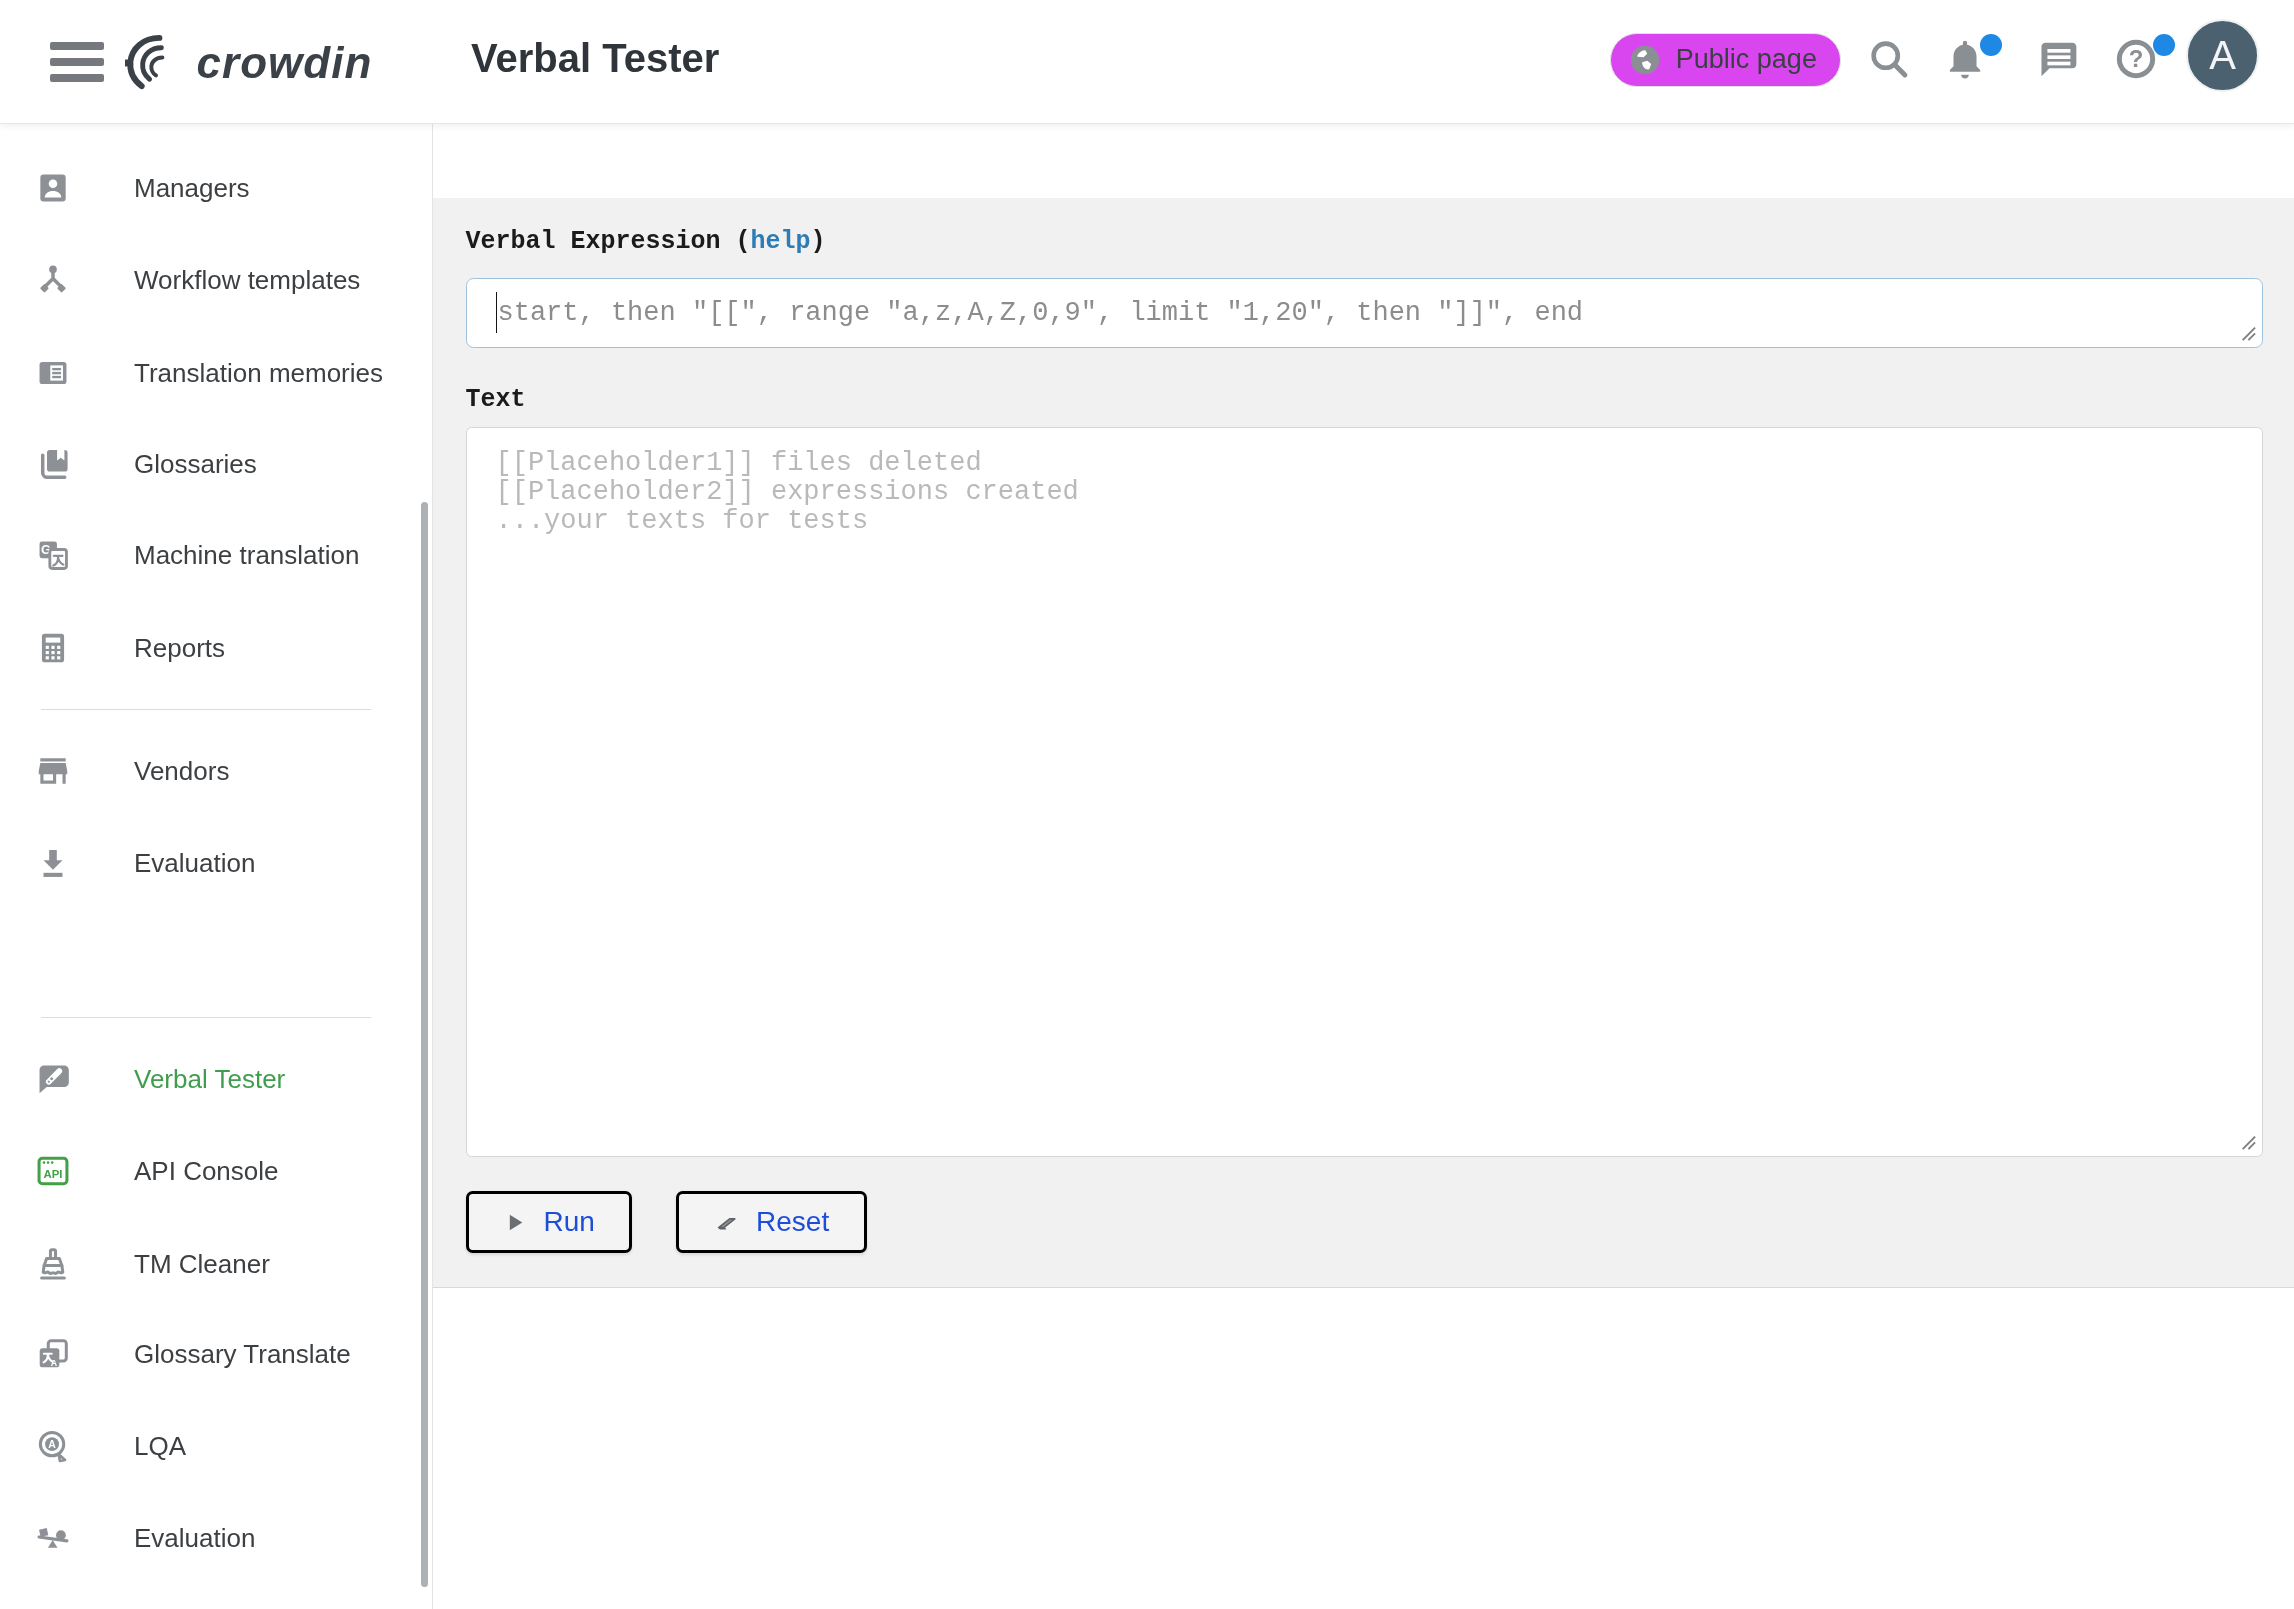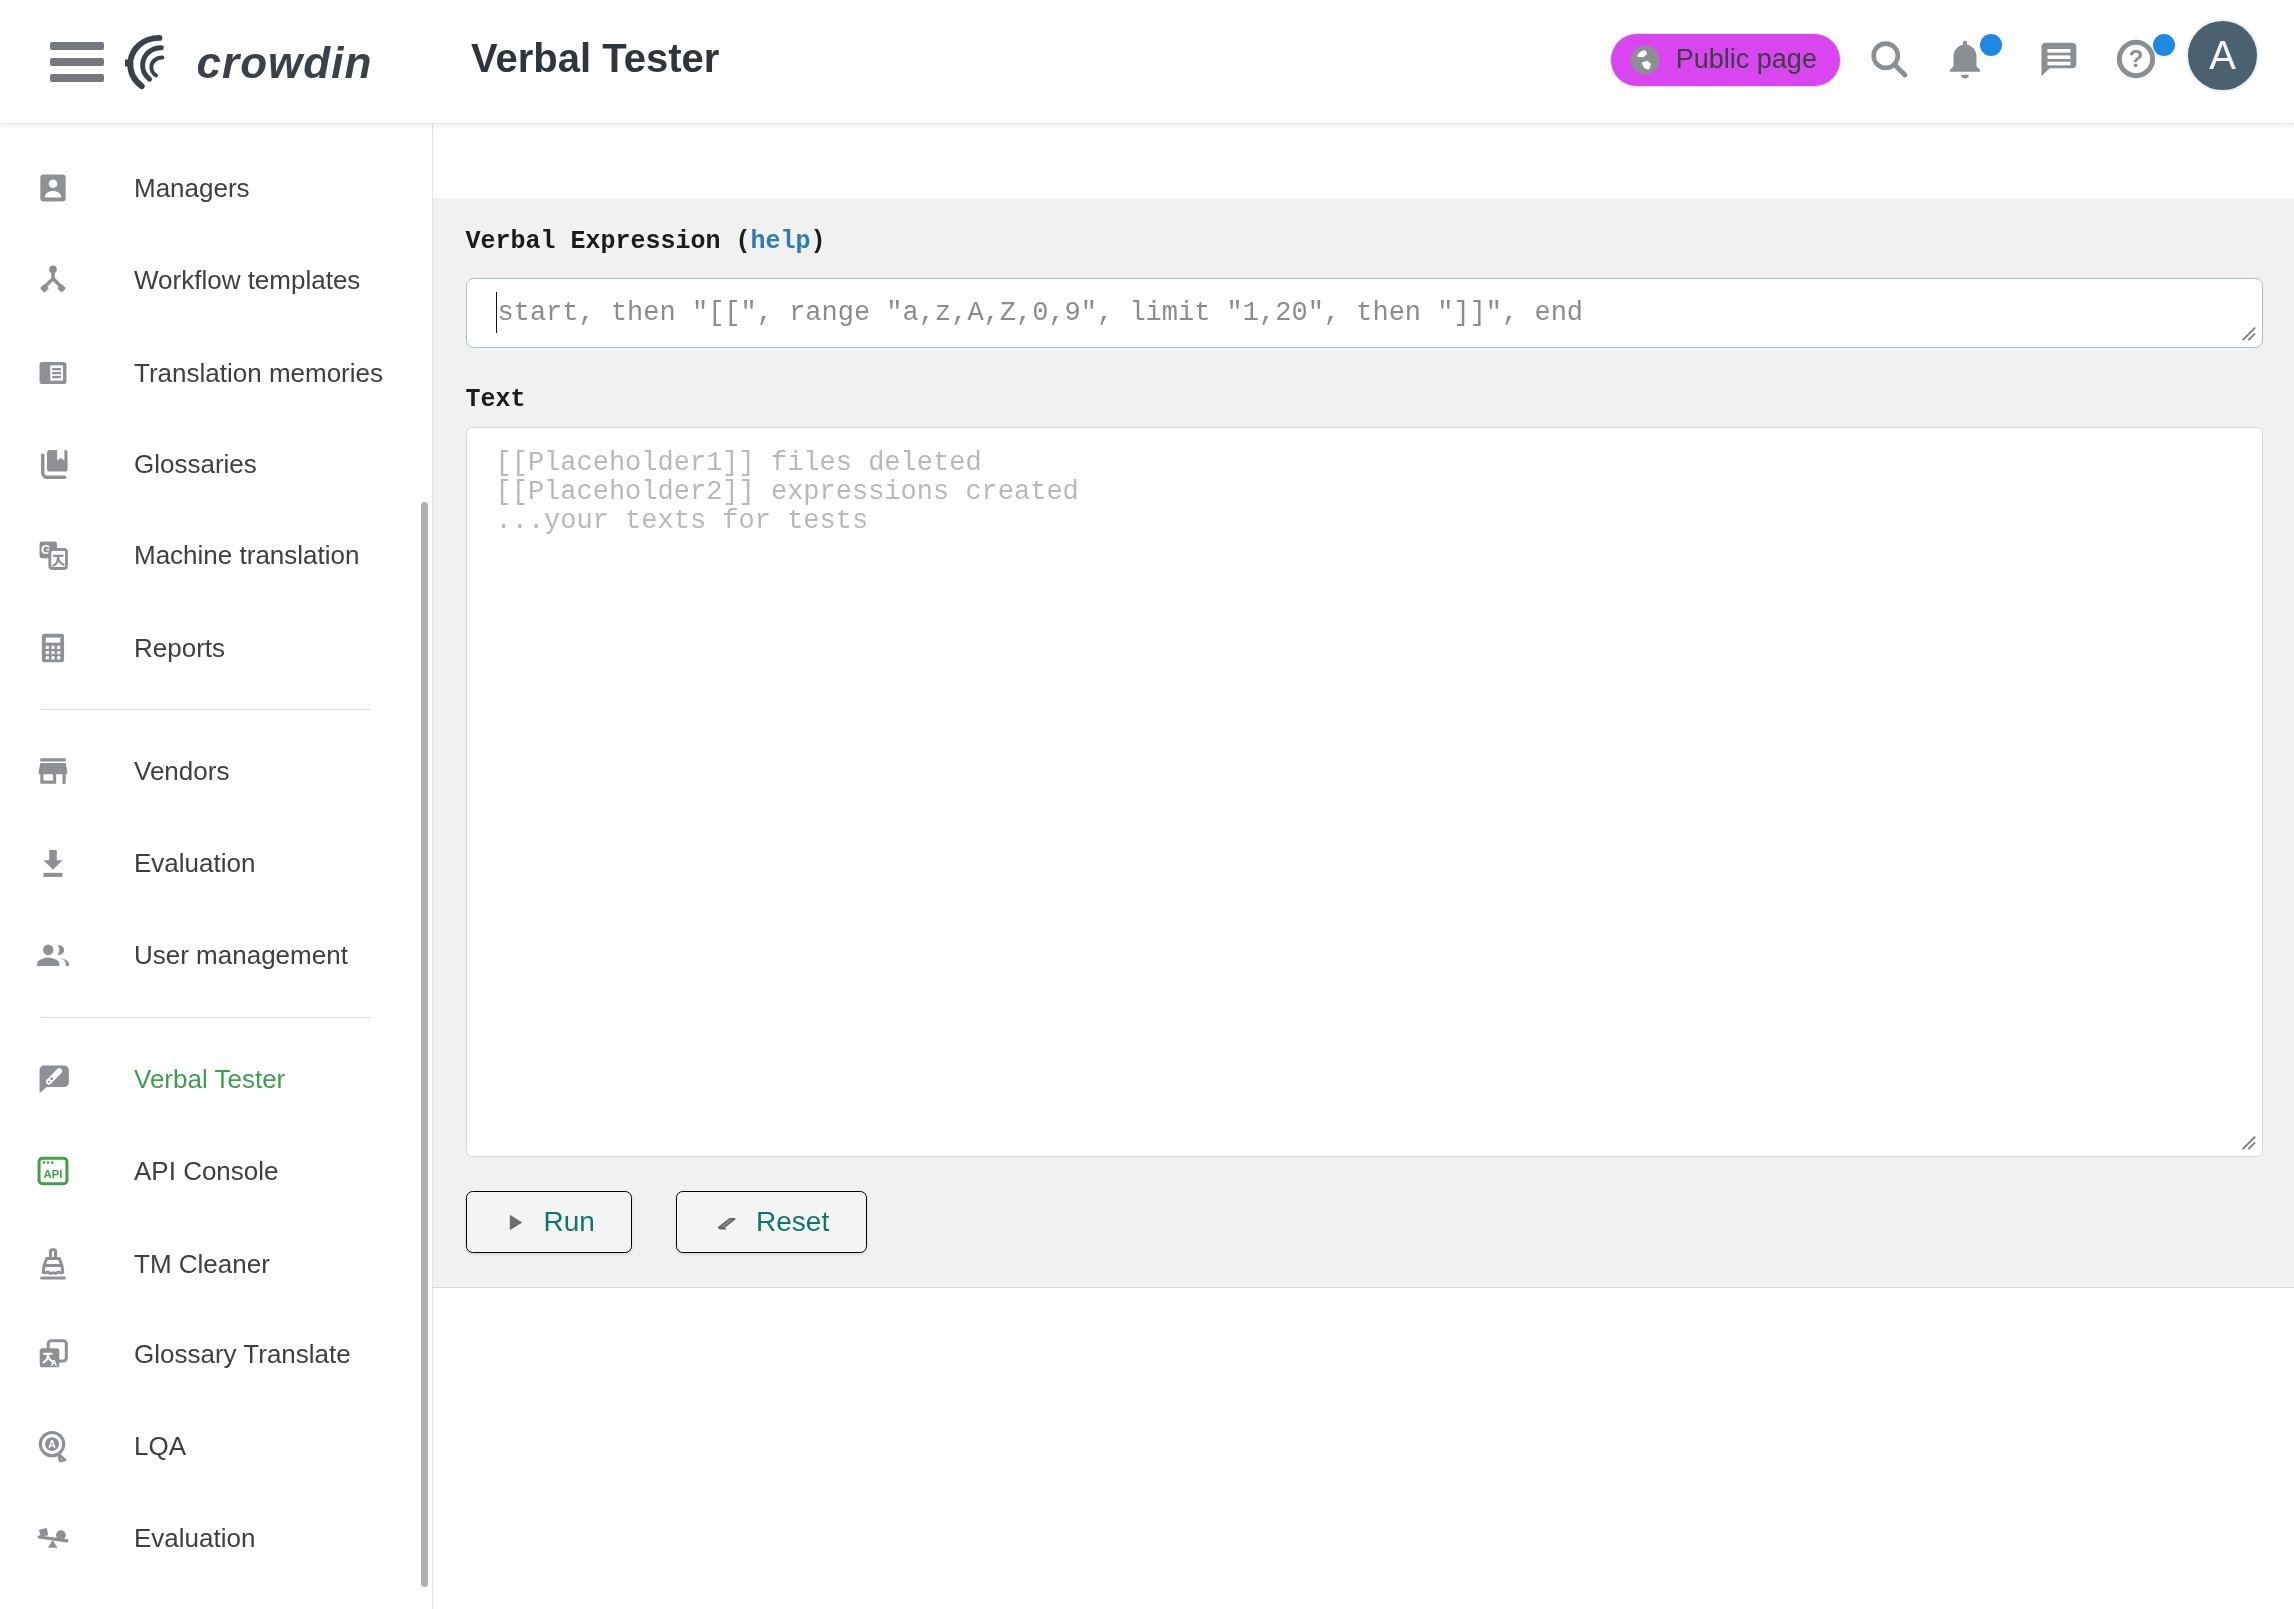--- a/index.html
+++ b/index.html
@@ -51,23 +51,23 @@
     padding:0 38px 0 31px; outline:none; }
   .expr-input::placeholder { color:#8c8c8c; }
   .caret { position:absolute; left:30px; top:14.3px; width:1.9px; height:41px; background:#151515; }
   .grip { position:absolute; right:5.7px; bottom:5.7px; width:21px; height:21px; cursor:nwse-resize; }
   .text-wrap { position:absolute; left:32.5px; top:229px; width:1797px; height:730px; }
   .text-area { width:100%; height:100%; border:1.9px solid #d6d6d6; border-radius:5.7px; background:#fff;
     font-family:"Liberation Mono","DejaVu Sans Mono",monospace; font-size:27px; line-height:29px;
     color:#333; padding:21px 29px; outline:none; resize:none; }
   .text-area::placeholder { color:#b9b9b9; }
   .btn-row { position:absolute; left:32.5px; top:993px; display:flex; }
-  .btn { height:62px; border:1px solid #000000; border-radius:6.7px; background:#f4f4f4;
+  .btn { height:62px; border:3px solid #000000; border-radius:6.7px; background:#f4f4f4;
     box-shadow:0 1.9px 2.9px rgba(0,0,0,0.10); display:flex; align-items:center; justify-content:center;
-    font-size:28px; color:#0f766e; cursor:pointer; font-family:"Liberation Sans",sans-serif; }
+    font-size:28px; color:#1d4ed8; cursor:pointer; font-family:"Liberation Sans",sans-serif; }
   .btn-run { width:166px; margin-right:24px; }
   .btn-reset { width:191px;margin-left:20px; }
   .btn .bicon { margin-right:16.3px; display:flex; }
   svg { display:block; }
   svg text { font-family:"Liberation Sans",sans-serif; }
 </style>
 </head>
 <body>
 
 <div class="page">
@@ -209,29 +209,20 @@
     </div>
 
     <div class="nav-item" style="top:693px">
       <svg class="nav-icon" viewBox="0 0 24 24">
         <path d="M12 16.2l6-6h-3.6V3.8H9.6v6.4H6z" fill="#8d9196"></path>
         <rect x="6" y="18.2" width="12" height="2.6" fill="#8d9196"></rect>
       </svg>
       <span class="nav-label">Evaluation</span>
     </div>
 
-    <div class="nav-item" style="top:785px">
-      <svg class="nav-icon" viewBox="0 0 24 24">
-        <circle cx="9" cy="8.7" r="3.3" fill="#8d9196"></circle>
-        <path d="M16 12c1.7 0 3-1.4 3-3.1S17.7 5.8 16 5.8c-.4 0-.8.1-1.1.2.7.8 1.1 1.8 1.1 2.9s-.4 2.1-1.1 2.9c.3.1.7.2 1.1.2z" fill="#8d9196"></path>
-        <path d="M9 13.8c-2.4 0-7 1.2-7 3.6V19h14v-1.6c0-2.4-4.6-3.6-7-3.6z" fill="#8d9196"></path>
-        <path d="M16.4 14c1.9.6 3.6 1.6 3.6 3.4V19h2v-1.6c0-1.9-2.9-3.1-5.6-3.4z" fill="#8d9196"></path>
-      </svg>
-      <span class="nav-label">User management</span>
-    </div>
 
     <div class="nav-divider" style="top:893px"></div>
 
     <div class="nav-item active" style="top:909px">
       <svg class="nav-icon" viewBox="0 0 24 24">
         <path d="M19 3.5H6.5c-1.7 0-3 1.3-3 3V21l4.5-3.9H19c1.7 0 3-1.3 3-3v-7.6c0-1.7-1.3-3-3-3z" fill="#8d9196"></path>
         <g transform="rotate(45 12.5 10.5)">
           <rect x="10.7" y="3.8" width="3.6" height="13" rx="1.8" fill="#fff"></rect>
           <circle cx="12.5" cy="12.4" r="0.9" fill="#8d9196"></circle>
           <circle cx="12.5" cy="15" r="0.7" fill="#8d9196"></circle>

